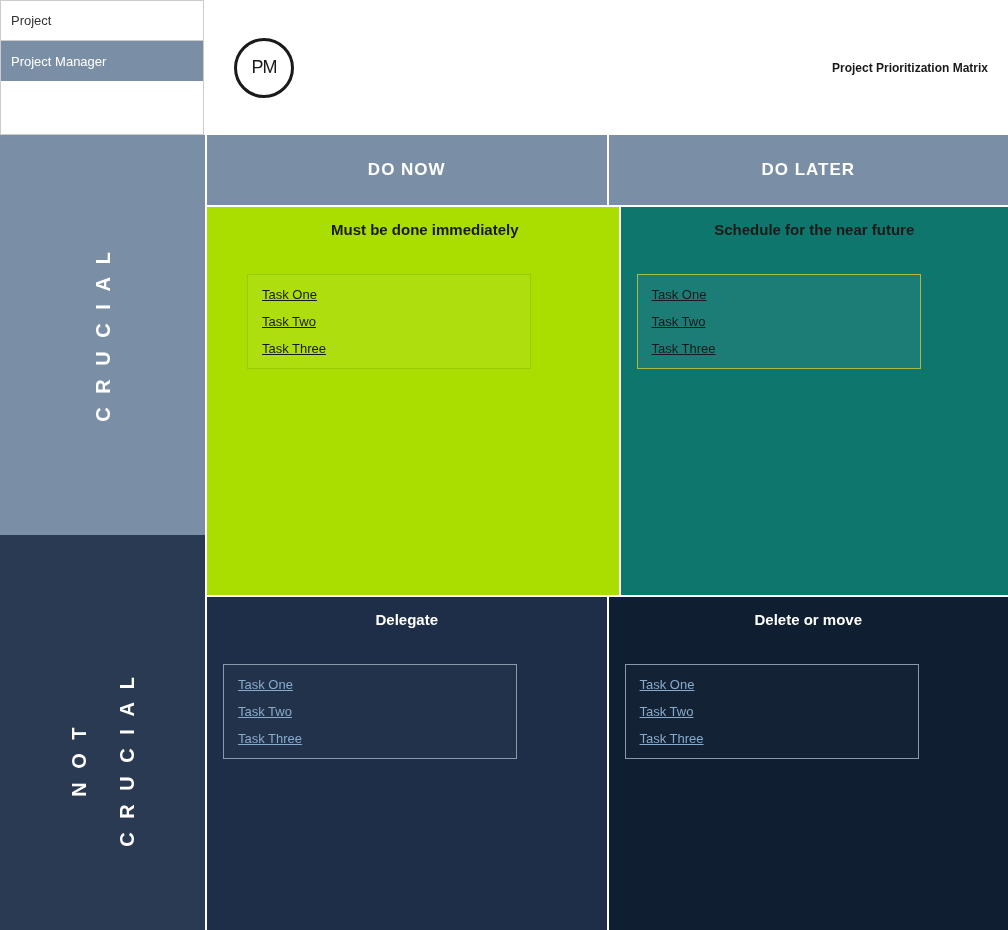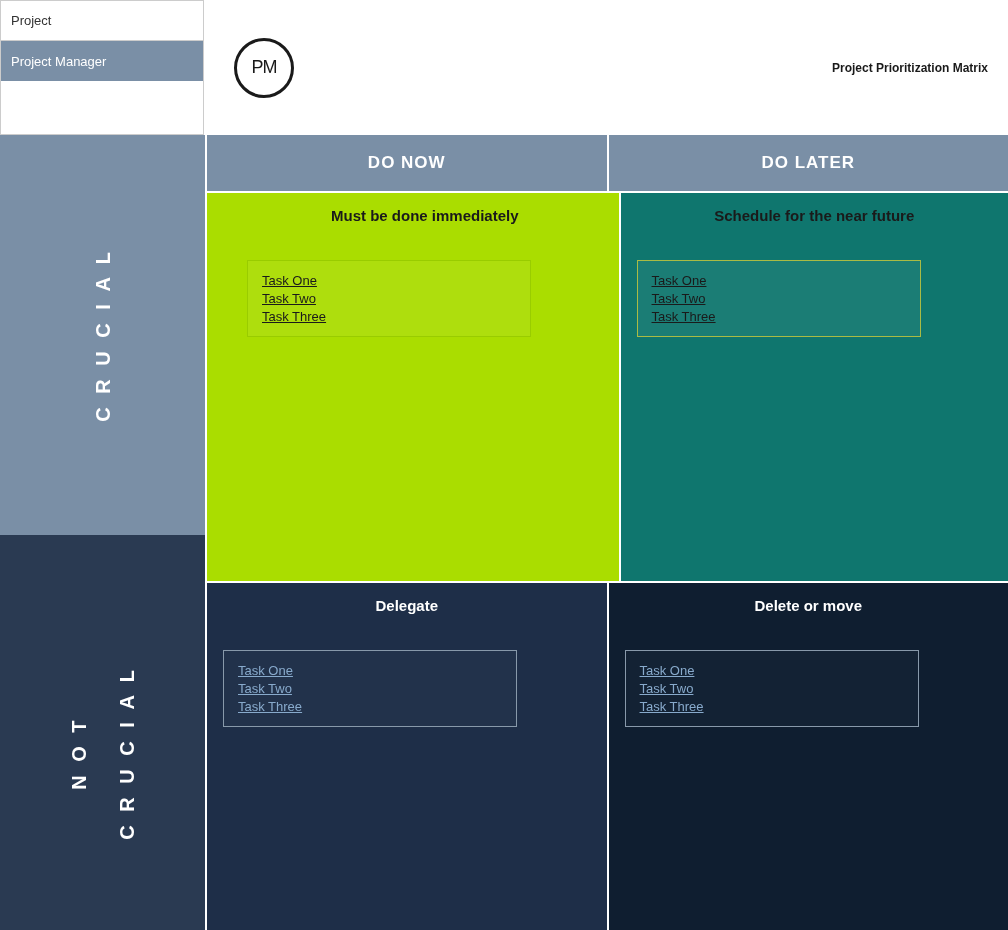--- a/index.html
+++ b/index.html
@@ -122,21 +122,21 @@
     .matrix-main {
       flex: 1;
       display: flex;
       flex-direction: column;
     }
 
     
     .matrix-header-row {
       display: flex;
       background: #7a8fa6;
-      height: 56px;
+      height: 70px;
       text-align: right;
     }
     .matrix-header-cell {
       flex: 1;
       display: flex;
       align-items: center;
       justify-content: center;
       font-size: 17px;
       font-weight: bold;
       color: #fff;
@@ -174,21 +174,21 @@
     .quadrant-crucial-now .quadrant-label,
     .quadrant-crucial-later .quadrant-label { color: #1a1a1a; }
     .quadrant-not-crucial-now .quadrant-label,
     .quadrant-not-crucial-later .quadrant-label { color: #fff; }
 
     .task-box {
       border: 1.5px solid #ccc;
       padding: 12px 14px;
       display: flex;
       flex-direction: column;
-      gap: 3px;
+      gap: 12px;
       width: 80%;
       margin-top: 20px;
     }
     .quadrant-crucial-now .task-box { border-color: #99cc00; background: rgba(255,255,255,0.05); }
     .quadrant-crucial-later .task-box { border-color: #aabb44; background: rgba(255,255,255,0.05); }
     .quadrant-not-crucial-now .task-box { border-color: #8899aa; background: rgba(255,255,255,0.02); }
     .quadrant-not-crucial-later .task-box { border-color: #8899aa; background: rgba(255,255,255,0.02); }
 
     .task-link {
       font-size: 13px;

